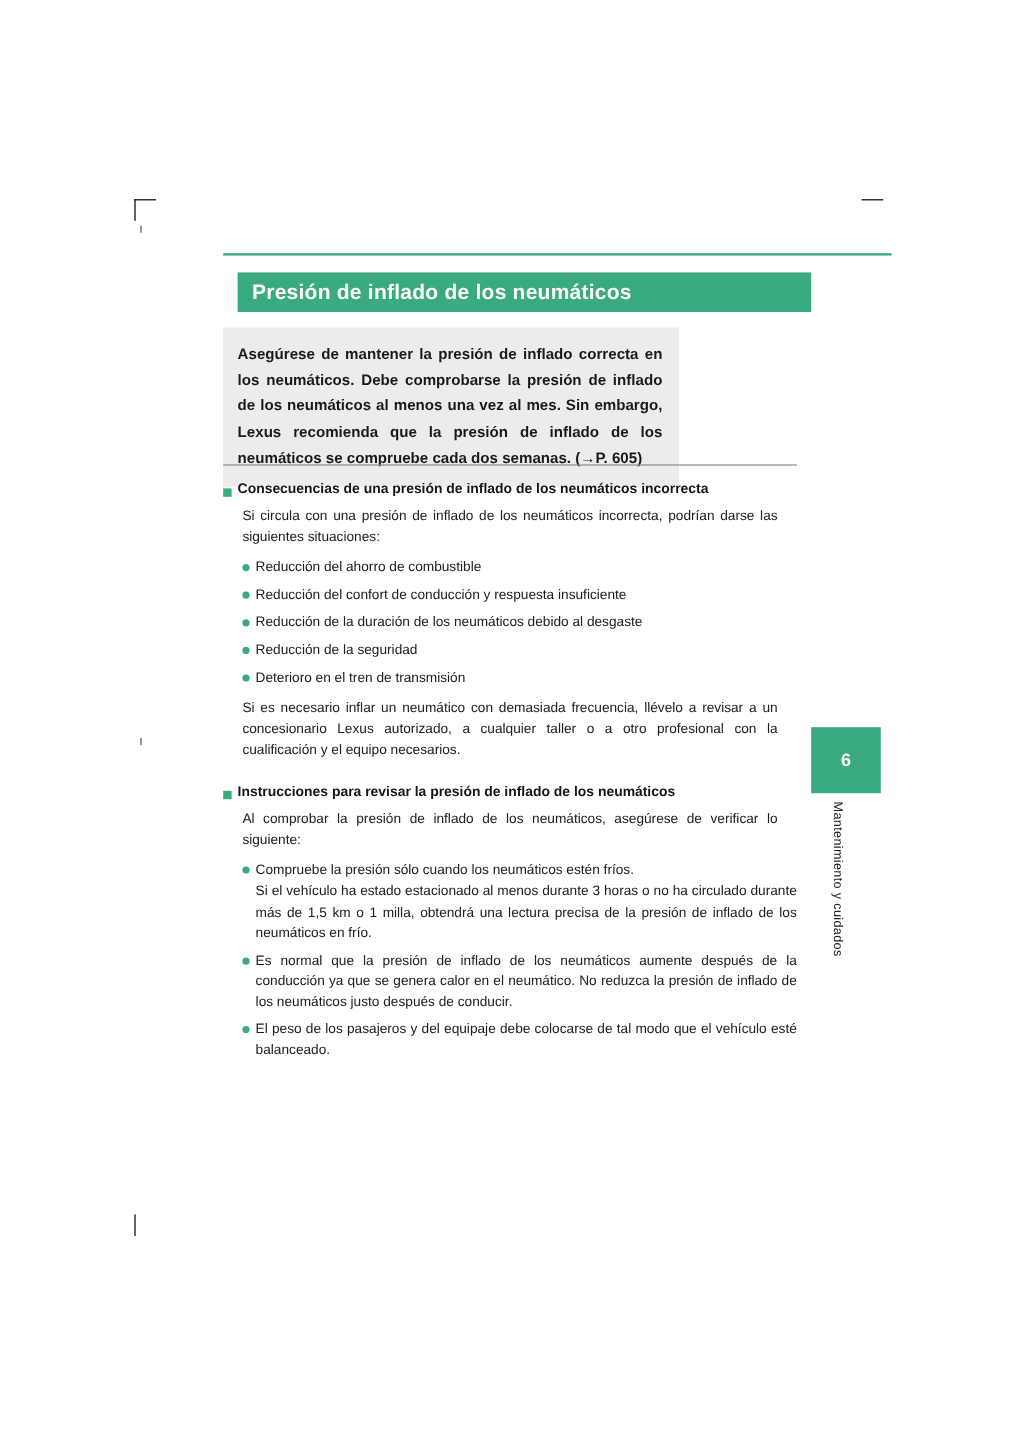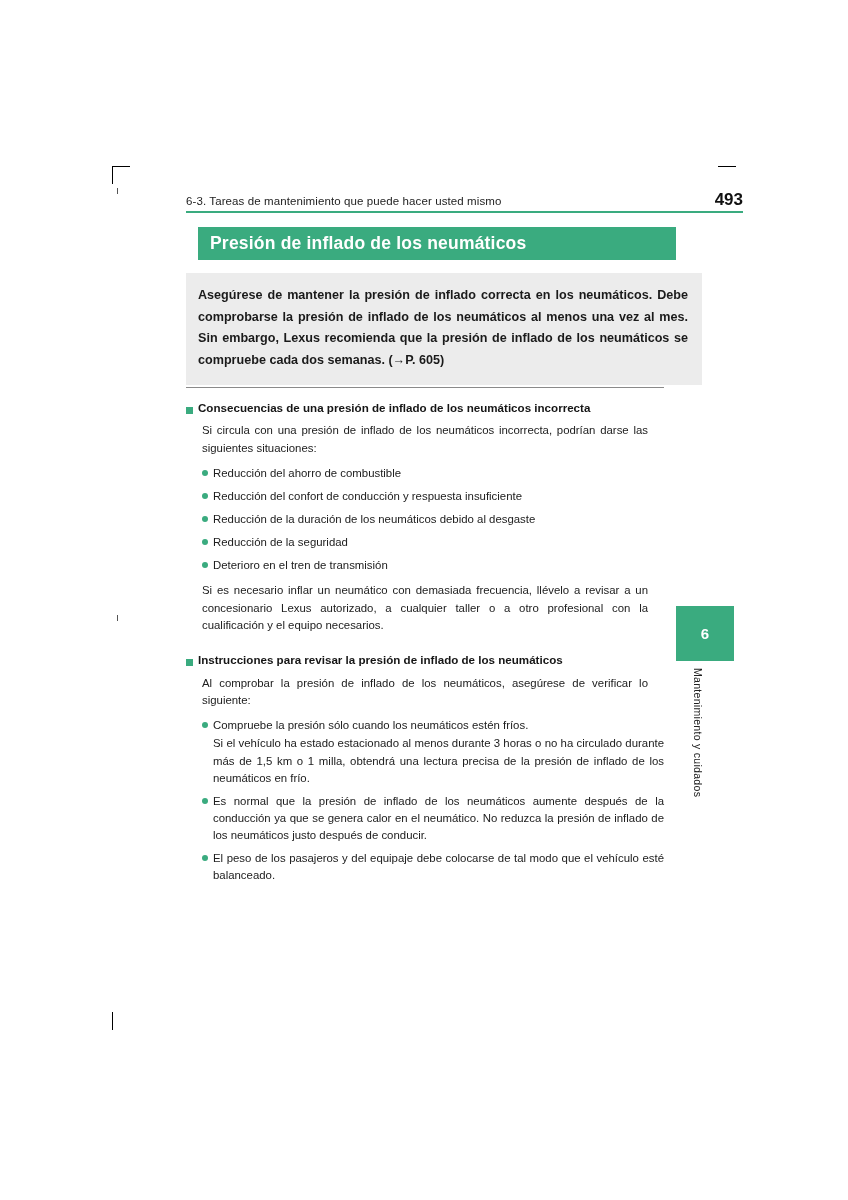--- a/index.html
+++ b/index.html
@@ -82,21 +82,21 @@
     font-weight: bold;
     padding-left: 12px;
     letter-spacing: 0.2px;
   }
 
   
   .intro-box {
     position: absolute;
     left: 186px;
     top: 273px;
-    width: 516px;
+    width: 380px;
     padding: 12px 14px 13px 12px;
     box-sizing: border-box;
     background: #ececec;
   }
   .intro-box p {
     margin: 0;
     font-size: 12.6px;
     font-weight: bold;
     line-height: 1.72;
     text-align: justify;
@@ -215,24 +215,20 @@
 
 <div class="page">
 
   <div class="crop crop-tl-h"></div>
   <div class="crop crop-tl-v"></div>
   <div class="crop crop-tr-h"></div>
   <div class="crop crop-bl-v"></div>
   <div class="crop tick-left-top"></div>
   <div class="crop tick-left-mid"></div>
 
-  <div class="header-row">
-    <div class="header-breadcrumb">6-3. Tareas de mantenimiento que puede hacer usted mismo</div>
-    <div class="header-pageno">493</div>
-  </div>
   <div class="header-rule"></div>
 
   <div class="title-band">
     <span>Presión de inflado de los neumáticos</span>
   </div>
 
   <div class="intro-box">
     <p>Asegúrese de mantener la presión de inflado correcta en los neumáticos. Debe comprobarse la presión de inflado de los neumáticos al menos una vez al mes. Sin embargo, Lexus recomienda que la presión de inflado de los neumáticos se compruebe cada dos semanas. (→P. 605)</p>
   </div>
 

